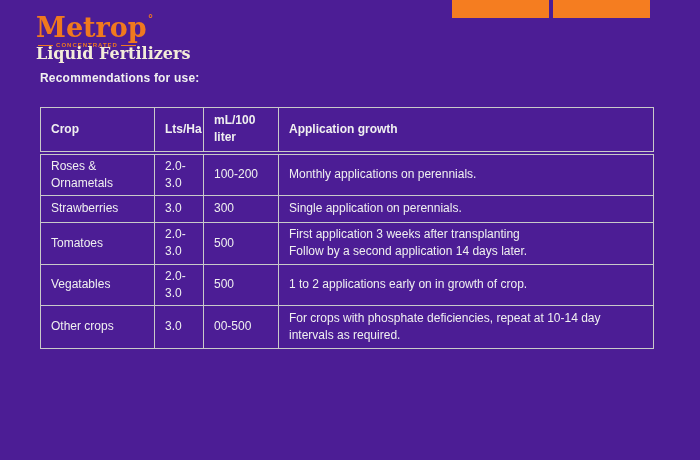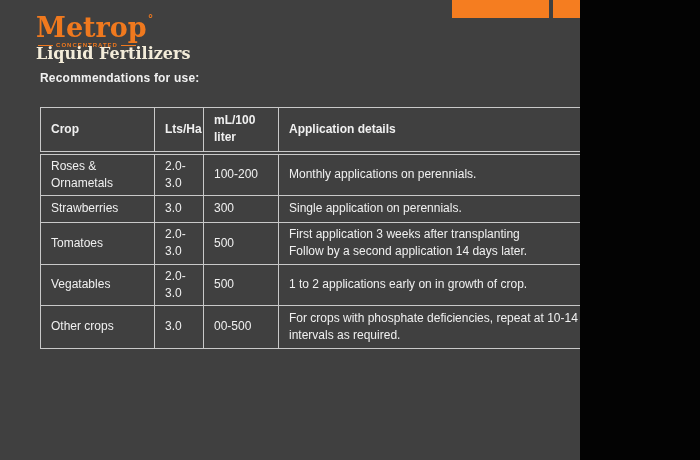--- a/index.html
+++ b/index.html
@@ -1,18 +1,18 @@
 <!DOCTYPE html>
 <html><head>
 <meta charset="utf-8">
 <style>
   html,body{margin:0;padding:0;background:#030303;}
   #screen{
-    position:relative;width:580px;height:460px;overflow:hidden;
-    background:#404040;font-family:"Liberation Sans",sans-serif;
+    position:relative;width:700px;height:460px;overflow:hidden;
+    background:#4c1d95;font-family:"Liberation Sans",sans-serif;
   }
   
   .logo{position:absolute;left:36px;top:6px;width:102px;text-align:center;}
   .logo-name{
     font-family:"DejaVu Serif",serif;font-weight:bold;font-size:27px;line-height:27px;
     color:#f0791e;white-space:nowrap;
   }
   .logo-name .deg{font-size:11px;vertical-align:14px;margin-left:1px;}
   .logo-sub{
     display:flex;align-items:center;gap:3px;margin:1px 2px 0 2px;
@@ -74,21 +74,21 @@
         <col class="c-lts">
         <col class="c-ml">
         <col class="c-det">
     </colgroup>
     <thead>
       <tr class="hdr">
         <th>Crop</th>
         <th>Lts/Ha</th>
         <th>mL/100
 liter</th>
-        <th>Application details</th>
+        <th>Application growth</th>
       </tr>
     </thead>
     <tbody>
       <tr style="height:41px">
         <td>Roses &amp; Ornametals</td>
         <td>2.0-3.0</td>
         <td>100-200</td>
         <td>Monthly applications on perennials.</td>
       </tr>
       <tr style="height:27px">

